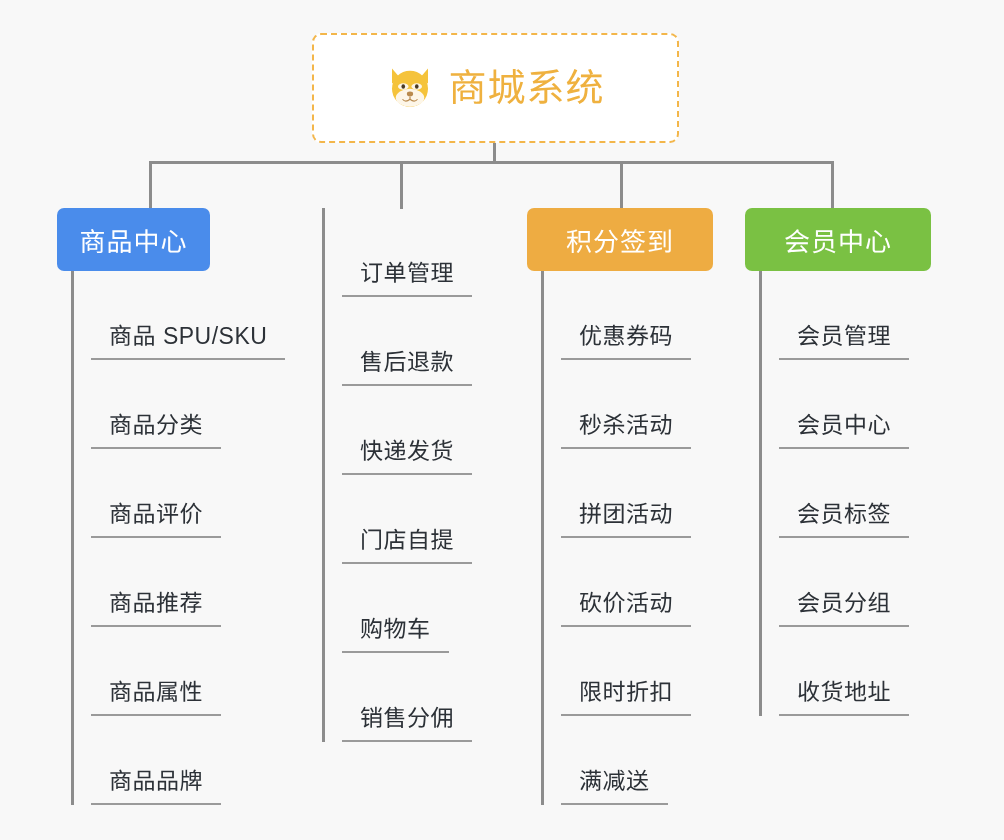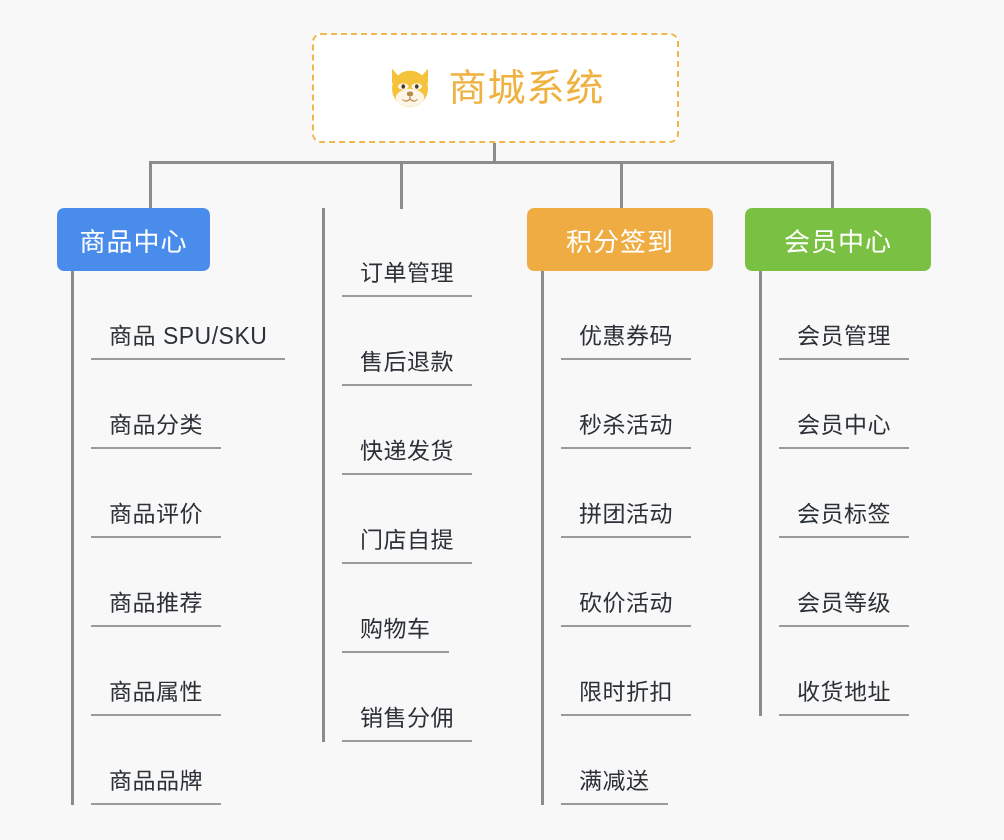--- a/index.html
+++ b/index.html
@@ -258,21 +258,21 @@
         <div class="leaf-item">
             <span class="leaf-text">会员管理</span>
           </div>
         <div class="leaf-item">
             <span class="leaf-text">会员中心</span>
           </div>
         <div class="leaf-item">
             <span class="leaf-text">会员标签</span>
           </div>
         <div class="leaf-item">
-            <span class="leaf-text">会员等级</span>
+            <span class="leaf-text">会员分组</span>
           </div>
         <div class="leaf-item">
             <span class="leaf-text">收货地址</span>
           </div>
       </div>
     </div>
 
   </div>
 </div>
 

